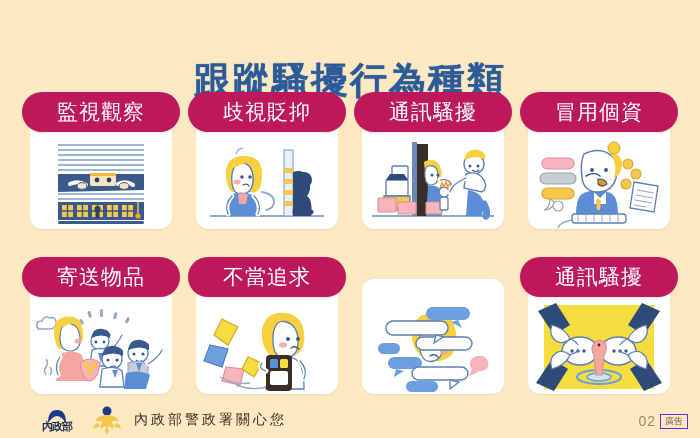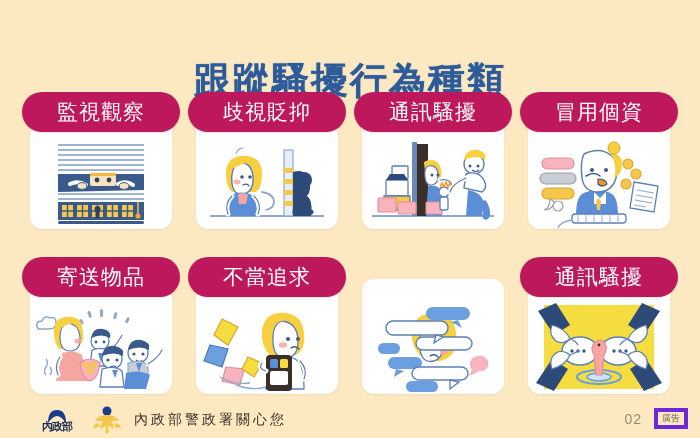--- a/index.html
+++ b/index.html
@@ -137,31 +137,31 @@
     color: #3c3126;
     letter-spacing: 3px;
     text-align: center;
   }
   .footer-right {
     position: absolute;
     right: 12px;
     bottom: 9px;
     display: flex;
     align-items: center;
-    gap: 12px;
+    gap: 4px;
   }
   .page-num {
     font-size: 14px;
     color: #9a8a6e;
     letter-spacing: 1px;
   }
   .ad-badge {
     font-size: 9px;
     color: #6d6050;
-    border: 4px solid #6d28d9;
+    border: 1px solid #6d28d9;
     padding: 2px 4px;
     line-height: 1;
     letter-spacing: 0;
   }
 </style>
 </head>
 <body>
 
 <div class="poster">
 

